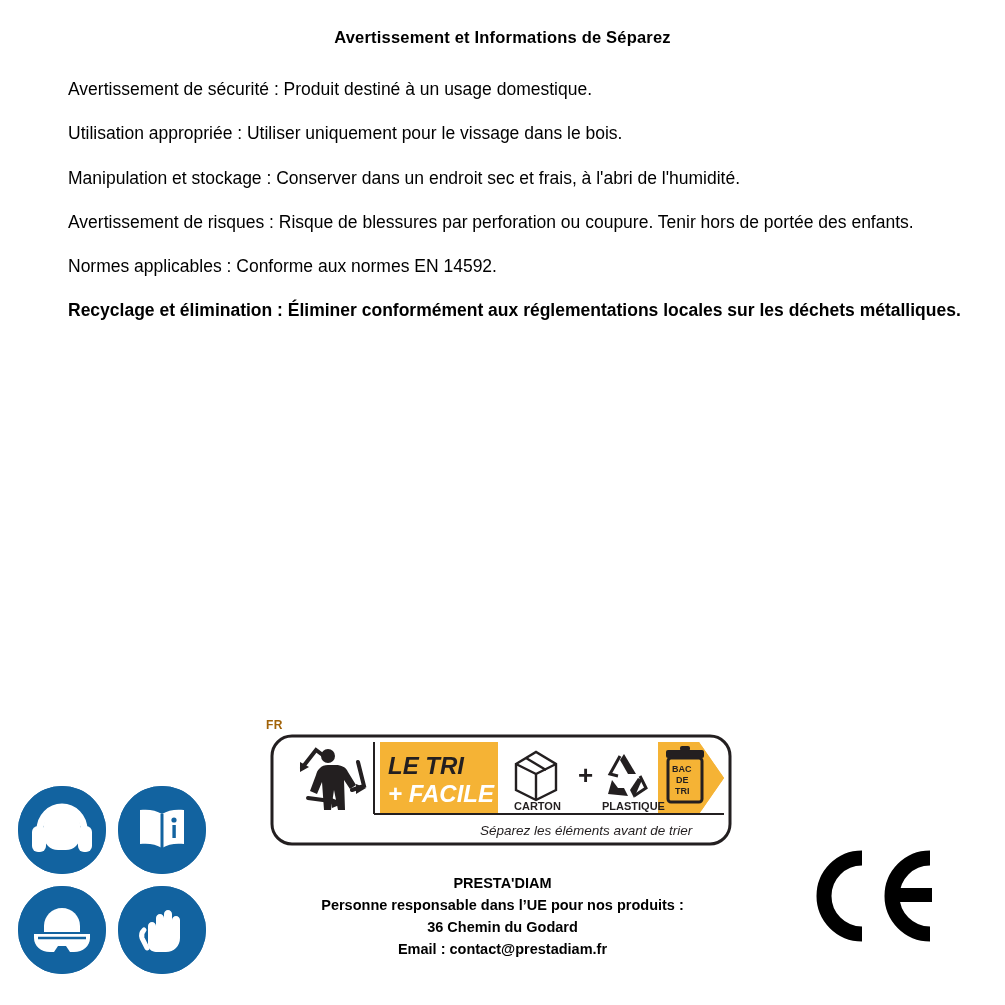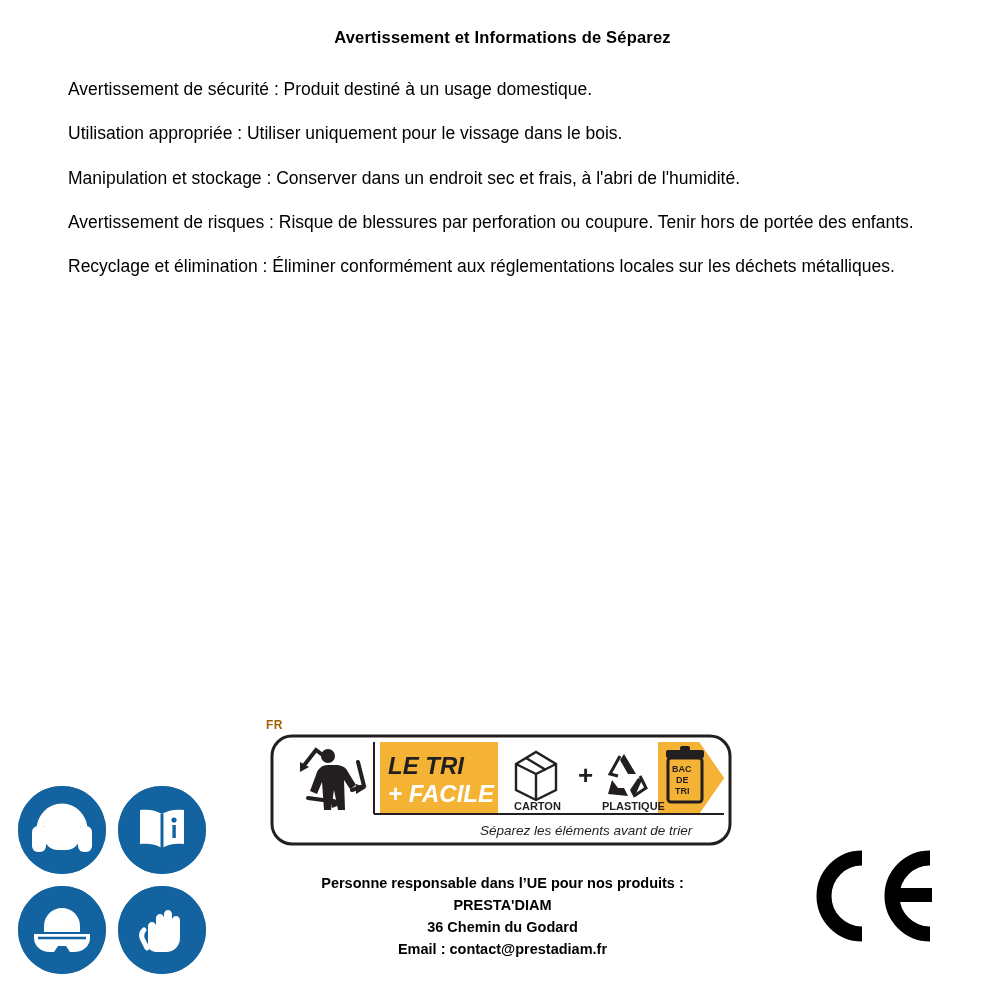--- a/index.html
+++ b/index.html
@@ -38,21 +38,21 @@
     top: 78px;
     left: 68px;
     width: 905px;
   }
 
   .para {
     font-size: 17.5px;
     line-height: 1.33;
     margin: 0 0 21px 0;
   }
-  .para:last-child { margin-bottom: 8px; }
+  .para:last-child { margin-bottom: 8px; font-weight: bold; }
 
   
   .picto-grid {
     position: absolute;
     left: 18px;
     top: 786px;
     width: 192px;
     height: 192px;
   }
   .picto {
@@ -114,20 +114,21 @@
 
 <div class="page">
 
   <div class="doc-title">Avertissement et Informations de Séparez</div>
 
   <div class="body-block">
     <p class="para">Avertissement de sécurité : Produit destiné à un usage domestique.</p>
     <p class="para">Utilisation appropriée : Utiliser uniquement pour le vissage dans le bois.</p>
     <p class="para">Manipulation et stockage : Conserver dans un endroit sec et frais, à l'abri de l'humidité.</p>
     <p class="para">Avertissement de risques : Risque de blessures par perforation ou coupure. Tenir hors de portée des enfants.</p>
+    <p class="para">Normes applicables : Conforme aux normes EN 14592.</p>
     <p class="para">Recyclage et élimination : Éliminer conformément aux réglementations locales sur les déchets métalliques.</p>
   </div>
 
   <div class="picto-grid">
 
     <div class="picto p1">
       <svg width="88" height="88" viewBox="0 0 88 88" aria-hidden="true">
         <circle cx="44" cy="44" r="44" fill="#1263a0"></circle>
 
         <path d="M44 20c-10 0-18 8-18 18v12c0 8 6 14 14 14h8c8 0 14-6 14-14V38c0-10-8-18-18-18z" fill="#ffffff"></path>
@@ -232,19 +233,19 @@
 
   <div class="ce-mark">
     <svg width="135" height="96" viewBox="0 0 135 96" aria-hidden="true">
       <path d="M60 10 A38 38 0 1 0 60 86" fill="none" stroke="#000000" stroke-width="15"></path>
       <path d="M128 10 A38 38 0 1 0 128 86" fill="none" stroke="#000000" stroke-width="15"></path>
       <rect x="92" y="40" width="38" height="14" fill="#000000"></rect>
     </svg>
   </div>
 
   <div class="footer">
+    <div>PRESTA'DIAM</div>
     <div>Personne responsable dans l’UE pour nos produits :</div>
-    <div>PRESTA'DIAM</div>
     <div>36 Chemin du Godard</div>
     <div>Email : contact@prestadiam.fr</div>
   </div>
 
 </div>
 
 </body></html>

